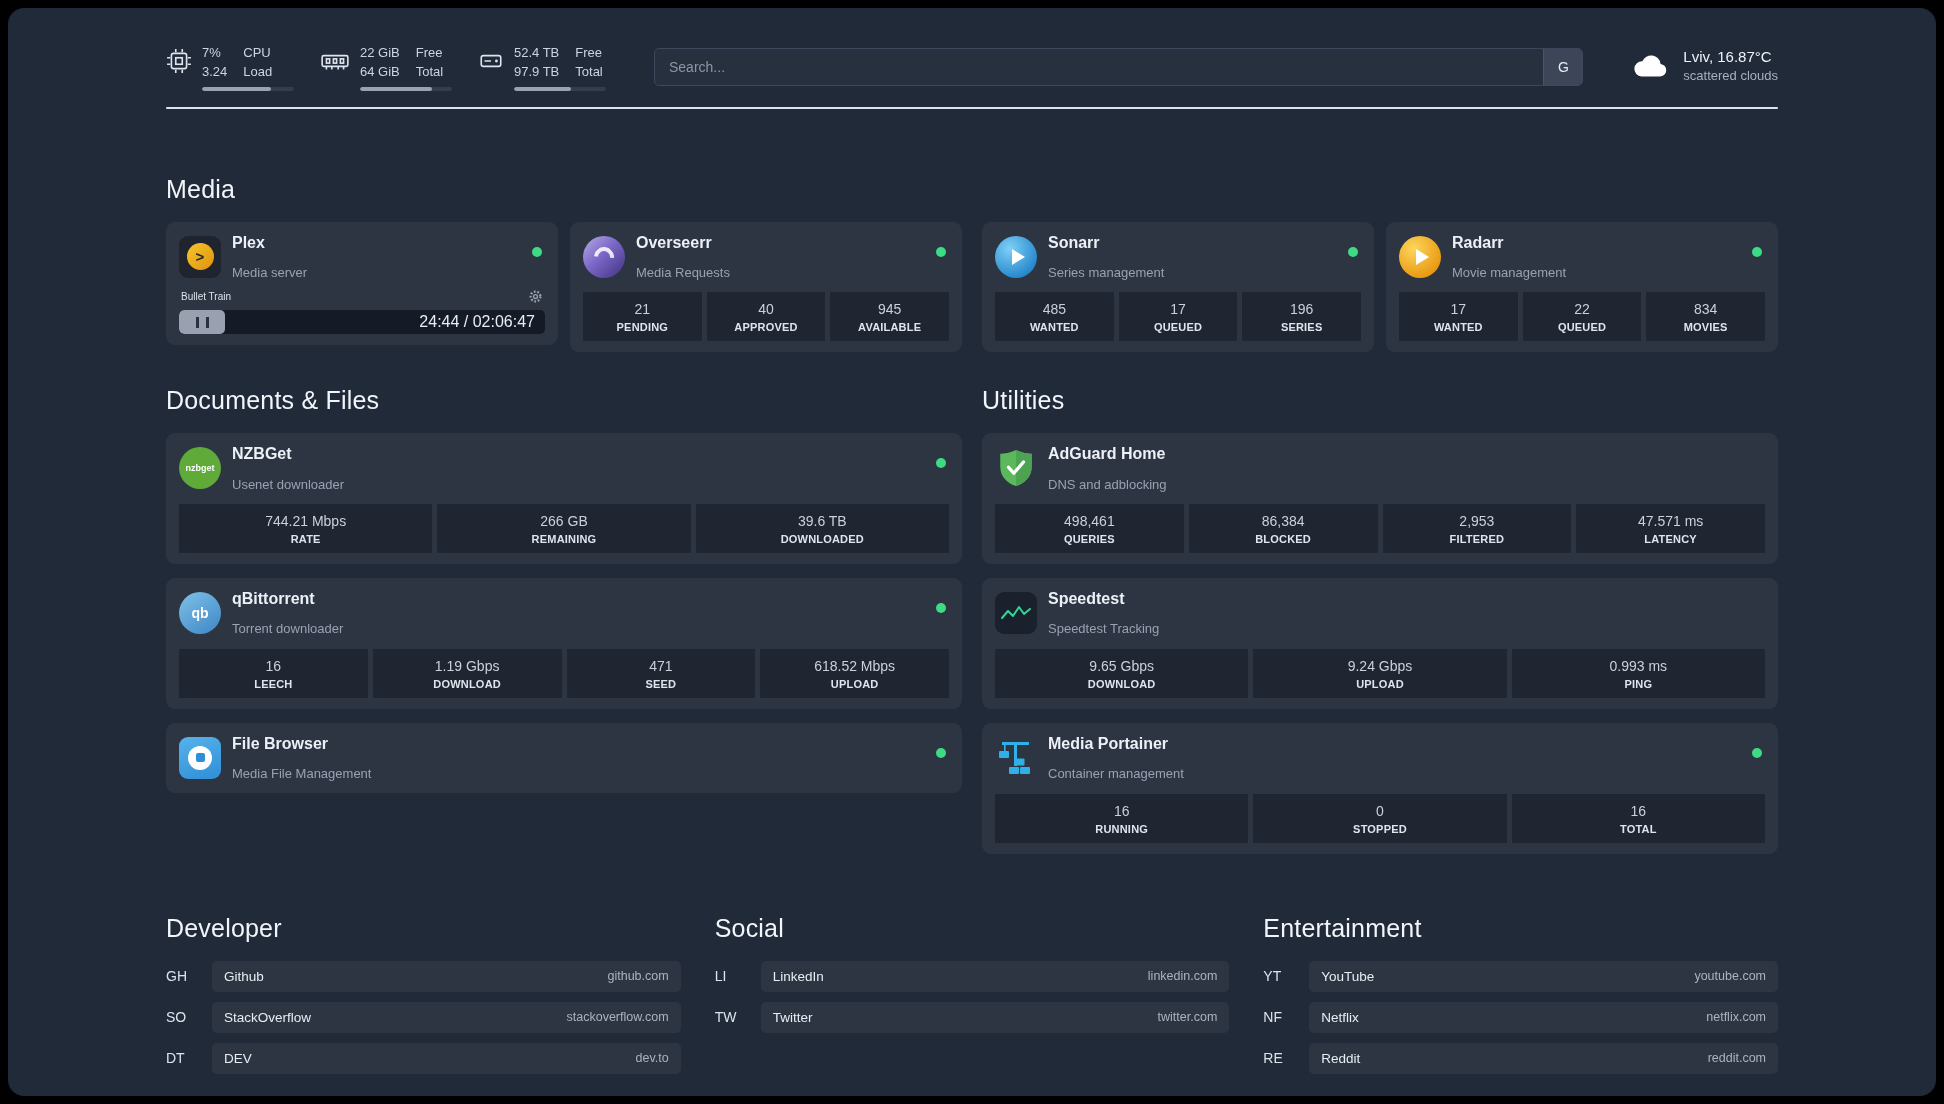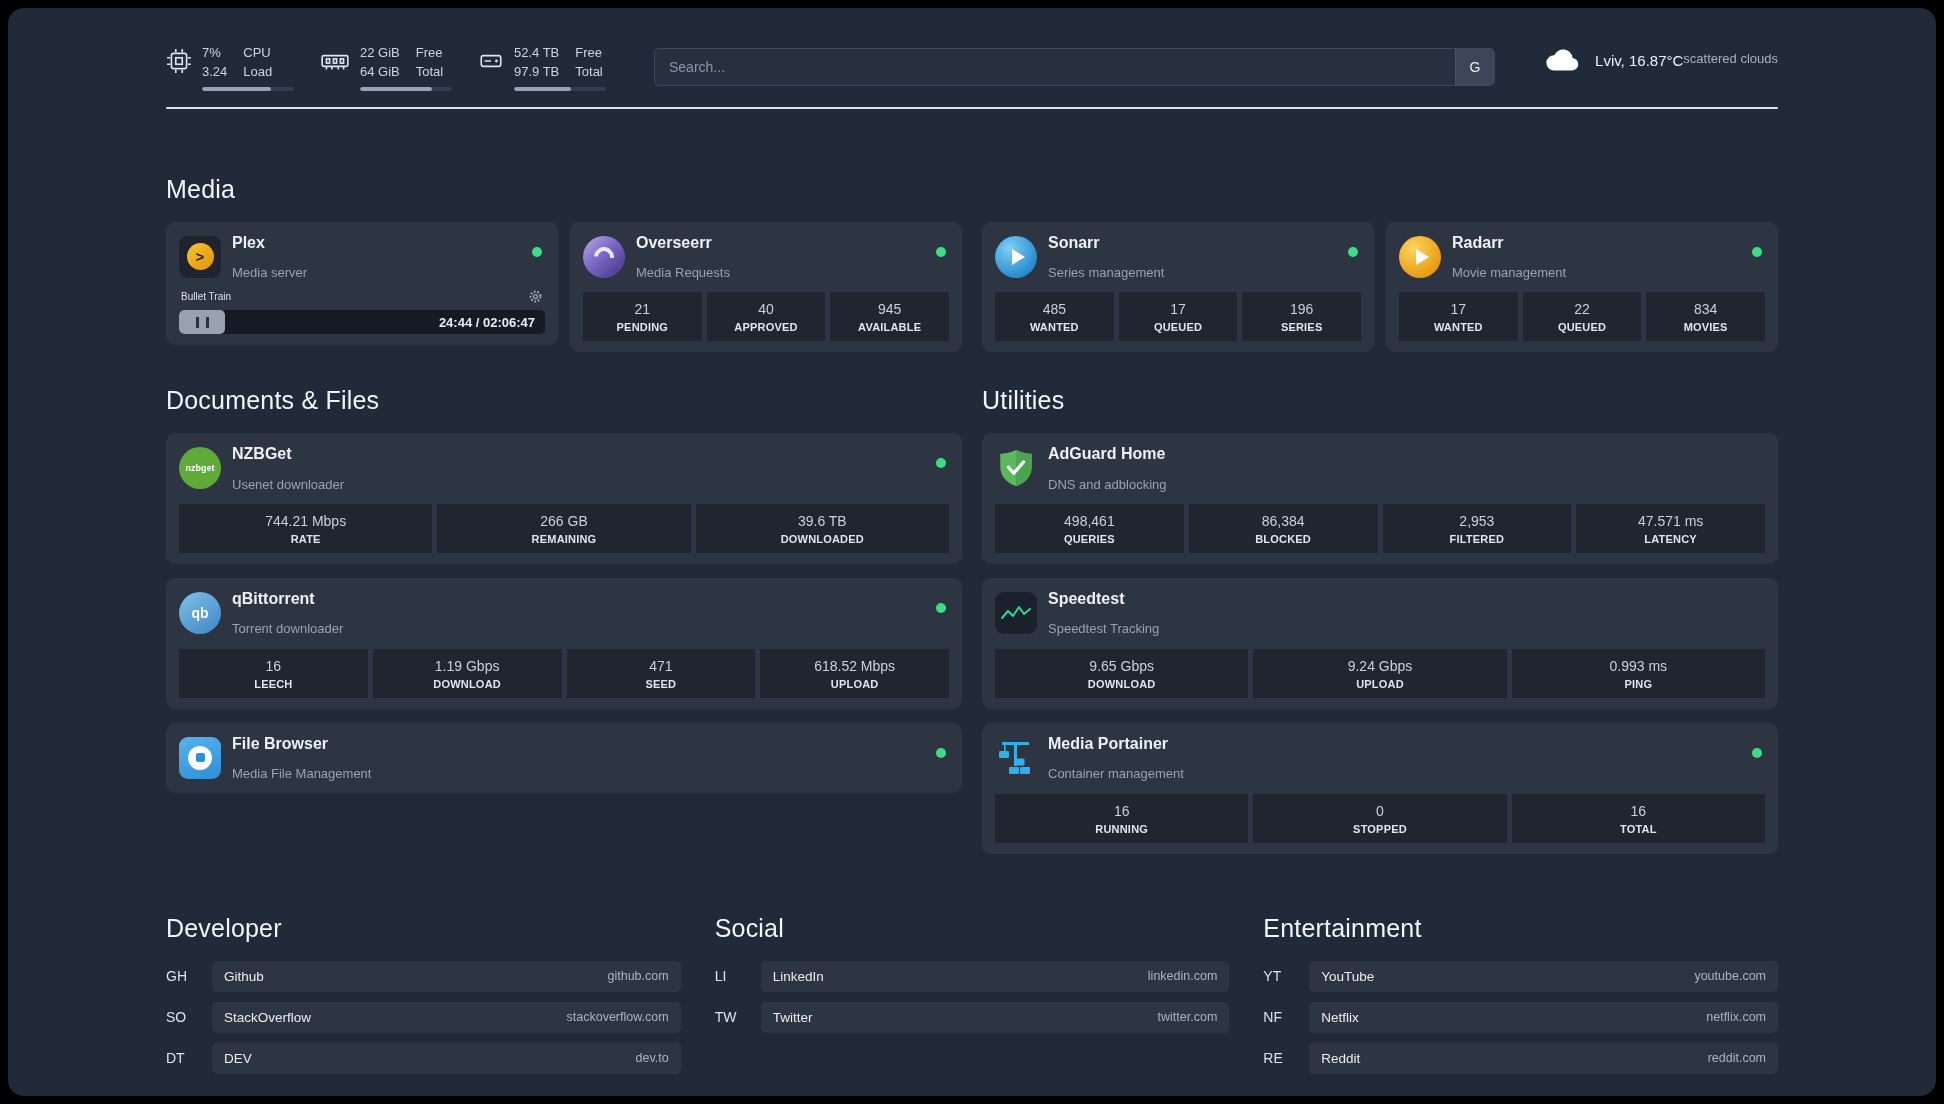--- a/index.html
+++ b/index.html
@@ -14,21 +14,21 @@
   .res-body{display:flex;flex-direction:column;min-width:92px;}
   .res-rows{display:flex;gap:16px;}
   .res-col{display:flex;flex-direction:column;font-size:13px;color:#ccd4e0;line-height:1.45;white-space:nowrap;}
   .res-bar{margin-top:5px;height:4px;border-radius:2px;background:#343d4d;overflow:hidden;}
   .res-bar i{display:block;height:100%;background:#99a2b2;border-radius:2px;}
   .search{flex:1;display:flex;align-items:stretch;height:36px;background:#27303f;border:1px solid #3d485c;border-radius:5px;margin:4px 22px 0 22px;overflow:hidden;}
   .search input{flex:1;background:transparent;border:none;outline:none;color:#dfe5ee;font-size:14px;padding:0 14px;font-family:inherit;}
   .search input::placeholder{color:#8c96a6;}
   .provider{width:38px;background:#3d4658;display:flex;align-items:center;justify-content:center;font-size:14px;color:#e9eef5;border-left:1px solid #4a5568;cursor:pointer;}
   .weather{display:flex;align-items:center;gap:12px;margin-top:2px;}
-  .weather-txt{display:flex;flex-direction:row;line-height:1.4;}
+  .weather-txt{display:flex;flex-direction:column;line-height:1.4;}
   .weather-main{font-size:15px;color:#eef2f8;}
   .weather-sub{font-size:13px;color:#a7b0bf;}
   .divider{height:2px;background:#dde3ec;border-radius:1px;margin-top:16px;}
 
   
   .section-title{font-size:25px;font-weight:500;color:#f2f5f9;margin:0 0 18px 0;letter-spacing:.2px;}
   .sec-media{margin-top:66px;}
   .grid2{display:grid;grid-template-columns:1fr 1fr;gap:20px;}
   .media-col{display:grid;grid-template-columns:1fr 1fr;gap:12px;align-items:start;}
   .sec-lower{margin-top:34px;}
@@ -46,21 +46,21 @@
   .stat .v{font-size:14px;color:#c9d1dc;white-space:nowrap;}
   .stat .l{font-size:11px;font-weight:700;color:#dfe5ed;margin-top:4px;letter-spacing:.2px;}
 
   
   .player{margin-top:9px;}
   .player-top{display:flex;justify-content:space-between;align-items:center;font-size:10px;color:#dbe2ea;padding:0 2px;}
   .gear{line-height:0;cursor:pointer;}
   .player-bar{margin-top:6px;height:24px;background:#141b26;border-radius:5px;position:relative;overflow:hidden;}
   .player-pill{position:absolute;left:0;top:0;bottom:0;width:46px;background:#99a1b0;border-radius:5px;display:flex;align-items:center;justify-content:center;cursor:pointer;}
   .pause-glyph{width:7px;height:11px;border-left:3px solid #2a3140;border-right:3px solid #2a3140;display:block;}
-  .player-time{position:absolute;right:10px;top:0;bottom:0;display:flex;align-items:center;font-size:13px;color:#e8edf4;font-weight:bold;}
+  .player-time{position:absolute;right:10px;top:0;bottom:0;display:flex;align-items:center;font-size:16px;color:#e8edf4;}
 
   
   .icon-plex{background:#1f242f;}
   .plex-c{width:27px;height:27px;border-radius:50%;background:linear-gradient(135deg,#f6c62c,#e0920c);display:flex;align-items:center;justify-content:center;color:#1e2330;font-weight:700;font-size:15px;line-height:1;}
   .icon-overseerr{border-radius:50%;background:linear-gradient(135deg,#b9abe4 0%,#7b68c8 45%,#41317f 100%);}
   .ovs-swirl{width:20px;height:20px;border-radius:50%;border:4px solid rgba(255,255,255,0.85);border-left-color:transparent;border-bottom-color:transparent;transform:rotate(-40deg);box-sizing:border-box;}
   .icon-sonarr{border-radius:50%;background:radial-gradient(circle at 35% 30%,#7ed0f7,#2285c9 78%);}
   .icon-radarr{border-radius:50%;background:radial-gradient(circle at 35% 30%,#fdd65c,#e8960f 78%);}
   .tri{width:0;height:0;border-left:13px solid #fff;border-top:8px solid transparent;border-bottom:8px solid transparent;margin-left:4px;}
   .icon-nzbget{border-radius:50%;background:#5faa38;}

